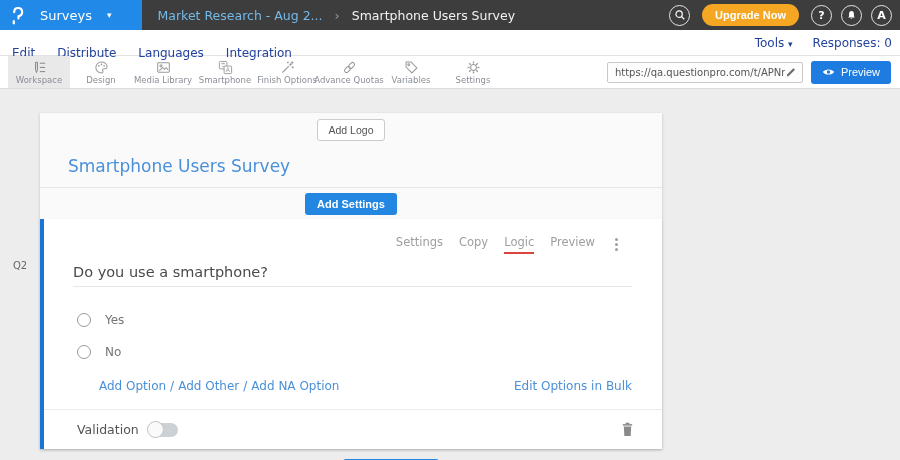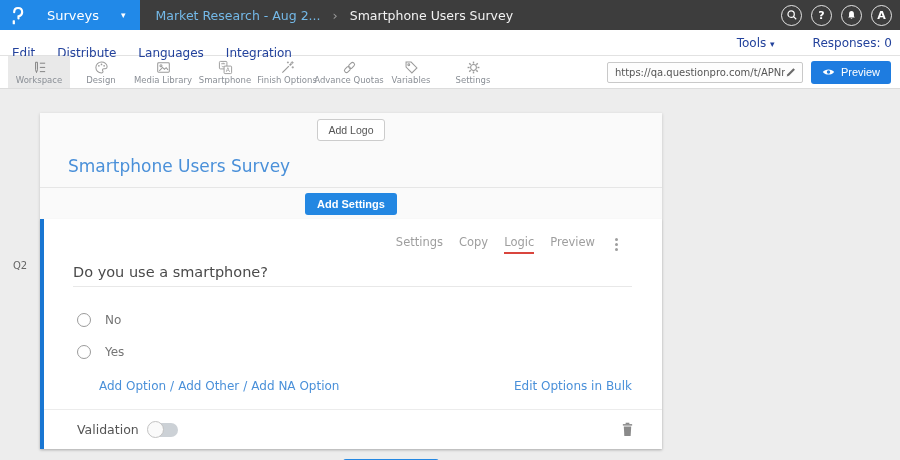--- a/index.html
+++ b/index.html
@@ -2,40 +2,40 @@
 <html><head>
 <meta charset="utf-8">
 <style>
   * { margin:0; padding:0; box-sizing:border-box; }
   html,body { width:900px; height:460px; overflow:hidden; background:#ededed;
     font-family:"DejaVu Sans","Liberation Sans",sans-serif; }
 
   
   .topbar { height:30px; background:#3d3d3d; display:flex; align-items:center; }
   .logo-section { background:#2189e8; height:30px; display:flex; align-items:center;
-    gap:22px; padding:0 14px 0 10px; color:#fff; cursor:pointer; }
+    gap:15px; padding:0 30px 0 10px; color:#fff; cursor:pointer; }
   .logo-section .app-label { font-size:13px; }
   .caret { font-size:9px; color:#fff; }
   .breadcrumb { display:flex; align-items:center; margin-left:16px; font-size:12.5px; }
   .bc-parent { color:#74b9e8; cursor:pointer;text-align:center; }
   .bc-sep { color:#9a9a9a; margin:0 12px; font-size:13px; }
   .bc-current { color:#f2f2f2; }
   .topbar-right { margin-left:auto; display:flex; align-items:center; gap:9px; padding-right:8px; }
   .circle-btn { width:21px; height:21px; border:1px solid rgba(255,255,255,.85); border-radius:50%;
     display:flex; align-items:center; justify-content:center; color:#fff; font-size:11px;
     font-weight:bold; cursor:pointer; flex:0 0 auto; }
   .upgrade-btn { background:#f5a623; color:#fff; border:none; border-radius:12px;
     padding:5px 13px; font-size:11px; font-weight:bold; cursor:pointer; margin:0 3px; }
 
   
   .navbar { height:26px; background:#fff; border-bottom:1px solid #e2e2e2;
     display:flex; align-items:center; padding:0 6px 0 10px; font-size:12px; color:#23429c; }
   .nav-item { margin-right:18px; padding:5px 2px 3px; cursor:pointer; border-bottom:2px solid transparent;margin-top:20px; }
   .nav-item.active { border-bottom:2px solid #3e82d8; }
-  .navbar-right { margin-left:auto; display:flex; align-items:center; gap:38px; padding-right:2px; }
+  .navbar-right { margin-left:auto; display:flex; align-items:center; gap:20px; padding-right:2px; }
   .tools-link { cursor:pointer; }
   .tools-link .caret { color:#23429c; }
   .responses { color:#23429c; }
 
   
   .toolbar { height:33px; background:#fff; border-bottom:1px solid #dcdcdc;
     display:flex; align-items:stretch; padding-left:8px; }
   .tool-item { width:62px; display:flex; flex-direction:column; align-items:center;
     justify-content:center; gap:0; cursor:pointer; }
   .tool-item.active { background:#e9e9e9; }
@@ -116,20 +116,21 @@
   </div>
   <div class="topbar-right">
     <div class="circle-btn">
       <span style="display:flex;">
         <svg width="14" height="14" viewBox="0 0 16 16">
           <circle cx="7" cy="7" r="3.6" stroke="#fff" stroke-width="1.4" fill="none"></circle>
           <line x1="9.8" y1="9.8" x2="12.8" y2="12.8" stroke="#fff" stroke-width="1.4"></line>
         </svg>
       </span>
     </div>
+    <button class="upgrade-btn">Upgrade Now</button>
     <div class="circle-btn">
       <span>?</span>
     </div>
     <div class="circle-btn">
       <span style="display:flex;">
         <svg width="13" height="13" viewBox="0 0 16 16">
           <path d="M8 2.6 C6 2.6 5 4.2 5 6.2 L5 8.8 L3.9 10.4 L12.1 10.4 L11 8.8 L11 6.2 C11 4.2 10 2.6 8 2.6 Z" fill="#fff"></path>
           <path d="M6.8 11.4 A1.3 1.3 0 0 0 9.2 11.4 Z" fill="#fff"></path>
         </svg>
       </span>
@@ -302,25 +303,25 @@
             <i></i>
             <i></i>
           </span>
       </div>
 
       <div class="q-text-row">Do you use a smartphone?</div>
 
       <div class="options">
         <div class="option-row">
           <span class="radio"></span>
-          <span class="option-label">No</span>
+          <span class="option-label">Yes</span>
         </div>
         <div class="option-row">
           <span class="radio"></span>
-          <span class="option-label">Yes</span>
+          <span class="option-label">No</span>
         </div>
       </div>
 
       <div class="option-links-row">
         <span class="opt-link">Add Option</span>
         <span class="link-sep">/</span>
         <span class="opt-link">Add Other</span>
         <span class="link-sep">/</span>
         <span class="opt-link">Add NA Option</span>
         <span class="bulk-link">Edit Options in Bulk</span>

